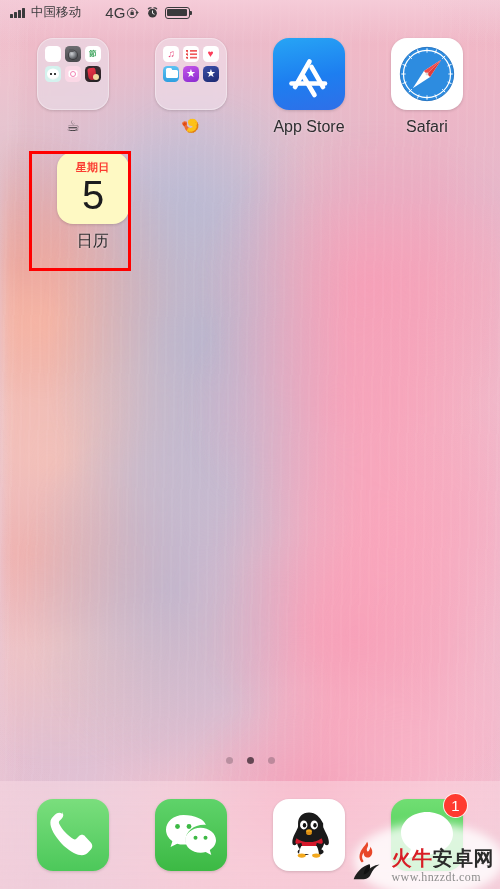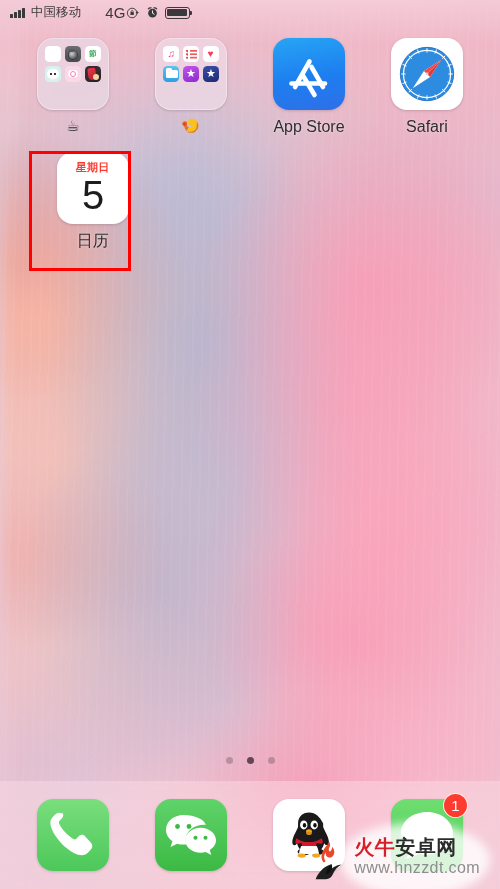--- a/index.html
+++ b/index.html
@@ -244,21 +244,21 @@
   .safari svg { width:64px; height:64px; }
 
   
   .settings {
     background:linear-gradient(150deg,#e6e6e6 0%,#d2d2d2 40%,#b9b9b9 72%,#a8a8a8 100%);
     display:flex; align-items:center; justify-content:center;
   }
   .settings svg { width:60px; height:60px; }
 
   
-  .calendar { background:#ffffff; display:flex; flex-direction:column; align-items:center; }
+  .calendar { background:#fef9c3; display:flex; flex-direction:column; align-items:center; }
   .cal-top {
     margin-top:8px; color:#fb3b30; font-size:11px; font-weight:600;
     letter-spacing:.3px;
   }
   .cal-day {
     color:#1c1c1e; font-size:40px; font-weight:300; line-height:.96;
     margin-top:1px; letter-spacing:-1px;
   }
 
   
@@ -303,36 +303,37 @@
     position:absolute; top:-6px; right:-1px; min-width:25px; height:25px;
     background:#ff3b30; border-radius:13px; color:#fff;
     font-size:15px; font-weight:500;
     display:flex; align-items:center; justify-content:center;
     border:1.6px solid rgba(255,255,255,.92);
     z-index:3;
   }
 
   
   #watermark {
-    position:absolute; right:16px; bottom:2px; z-index:60;
-    display:flex; align-items:flex-start; 
+    position:absolute; right:2px; bottom:2px; z-index:60;
+    display:flex; align-items:flex-end; 
     padding:6px 4px 4px 10px;
   }
   .wm-badge { position:relative; width:46px; height:46px; }
   .wm-bull { position:absolute; inset:0; width:100%; height:100%; }
   .wm-text { display:flex; flex-direction:column; line-height:1; }
   .wm-cn {
     font-size:20px; font-weight:700; letter-spacing:.5px;
     white-space:nowrap;
   }
   .wm-cn .r { color:#d81e26; }
   .wm-cn .d { color:#2b2b2b; }
   .wm-url {
-    font-size:16px; color:#8d8d8d; letter-spacing:.4px; margin-top:3px;
+    font-size:12px; color:#8d8d8d; letter-spacing:.4px; margin-top:3px;
     white-space:nowrap;
+    font-family:Liberation Serif, serif;
   }
   .wm-halo {
     position:absolute; right:-6px; bottom:-10px;
     width:150px; height:74px; border-radius:50%;
     background:rgba(255,255,255,.80); filter:blur(5px); z-index:-1;
   }
 </style>
 </head>
 <body>
 

